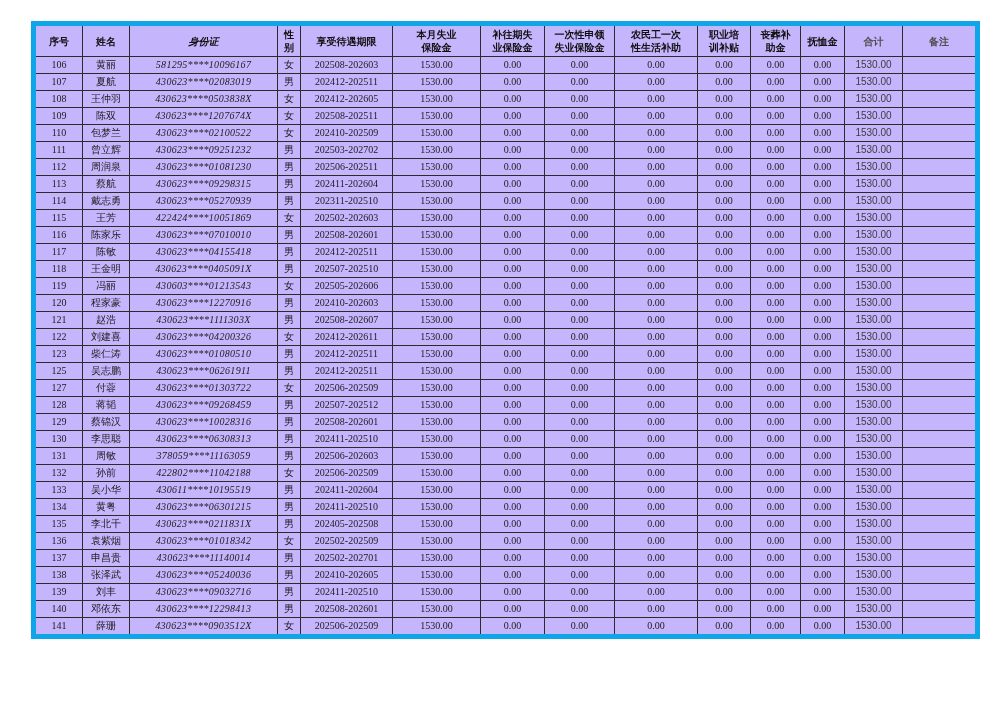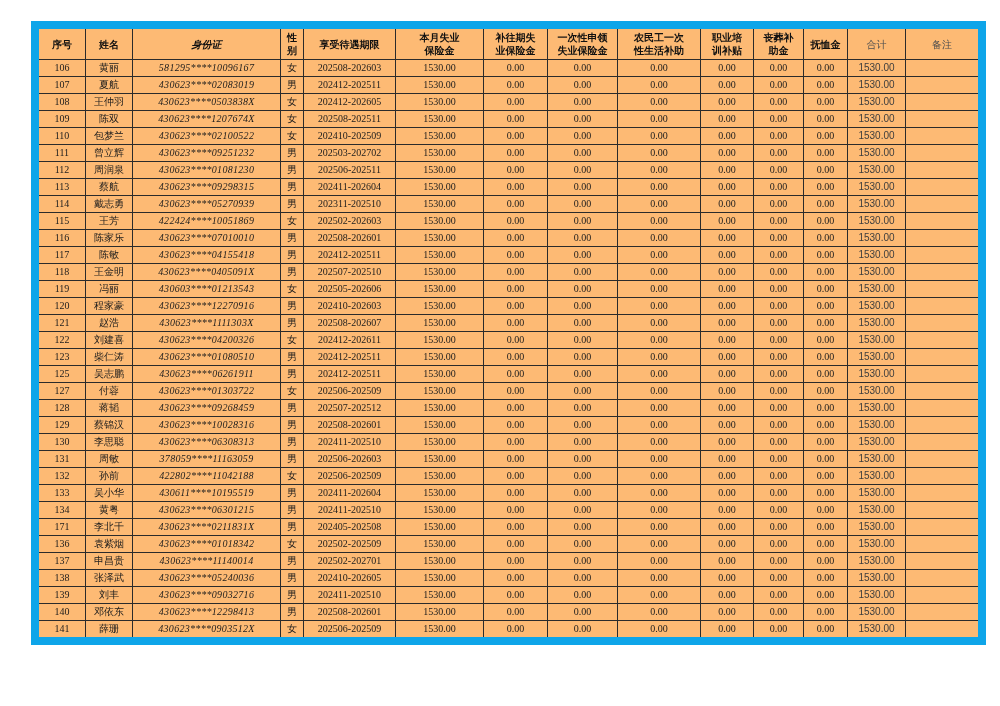--- a/index.html
+++ b/index.html
@@ -8,22 +8,22 @@
     width:1000px; height:706px;
     background:#ffffff;
     overflow:hidden;
     font-family:"Liberation Serif","DejaVu Serif",serif;
   }
   table.benefits {
     position:absolute; left:31px; top:21px;
     width:926px;
     border-collapse:collapse;
     table-layout:fixed;
-    border:8px solid #0ea5e9;
-    background:#fdba74;
+    border:5px solid #0ea5e9;
+    background:#c4b5fd;
   }
   th,td {
     border:1px solid #2b2b2b;
     text-align:center;
     vertical-align:middle;
     padding:0;
     overflow:hidden;
   }
   th {
     height:30px;
@@ -53,21 +53,21 @@
   .col-migrant { width:82px; }
   .col-training{ width:52px; }
   .col-funeral { width:49px; }
   .col-pension { width:43px; }
   .col-total   { width:57px; }
   .col-remark  { width:72px; }
 
   
   th.col-total, th.col-remark {
     font-family:"Liberation Sans","DejaVu Sans",sans-serif;
-    font-weight:400;
+    font-weight:700;
     color:#4f4f4f;
   }
   td.col-total {
     font-family:"Liberation Sans","DejaVu Sans",sans-serif;
     color:#3d3d3d;
   }
   td.col-id { letter-spacing:0.3px; }
 </style>
 </head>
 <body>
@@ -526,21 +526,21 @@
           <td class="col-makeup">0.00</td>
           <td class="col-lump">0.00</td>
           <td class="col-migrant">0.00</td>
           <td class="col-training">0.00</td>
           <td class="col-funeral">0.00</td>
           <td class="col-pension">0.00</td>
           <td class="col-total">1530.00</td>
           <td class="col-remark"></td>
         </tr>
         <tr>
-          <td class="col-no">171</td>
+          <td class="col-no">135</td>
           <td class="col-name">李北千</td>
           <td class="col-id">430623****0211831X</td>
           <td class="col-gender">男</td>
           <td class="col-period">202405-202508</td>
           <td class="col-monthly">1530.00</td>
           <td class="col-makeup">0.00</td>
           <td class="col-lump">0.00</td>
           <td class="col-migrant">0.00</td>
           <td class="col-training">0.00</td>
           <td class="col-funeral">0.00</td>

